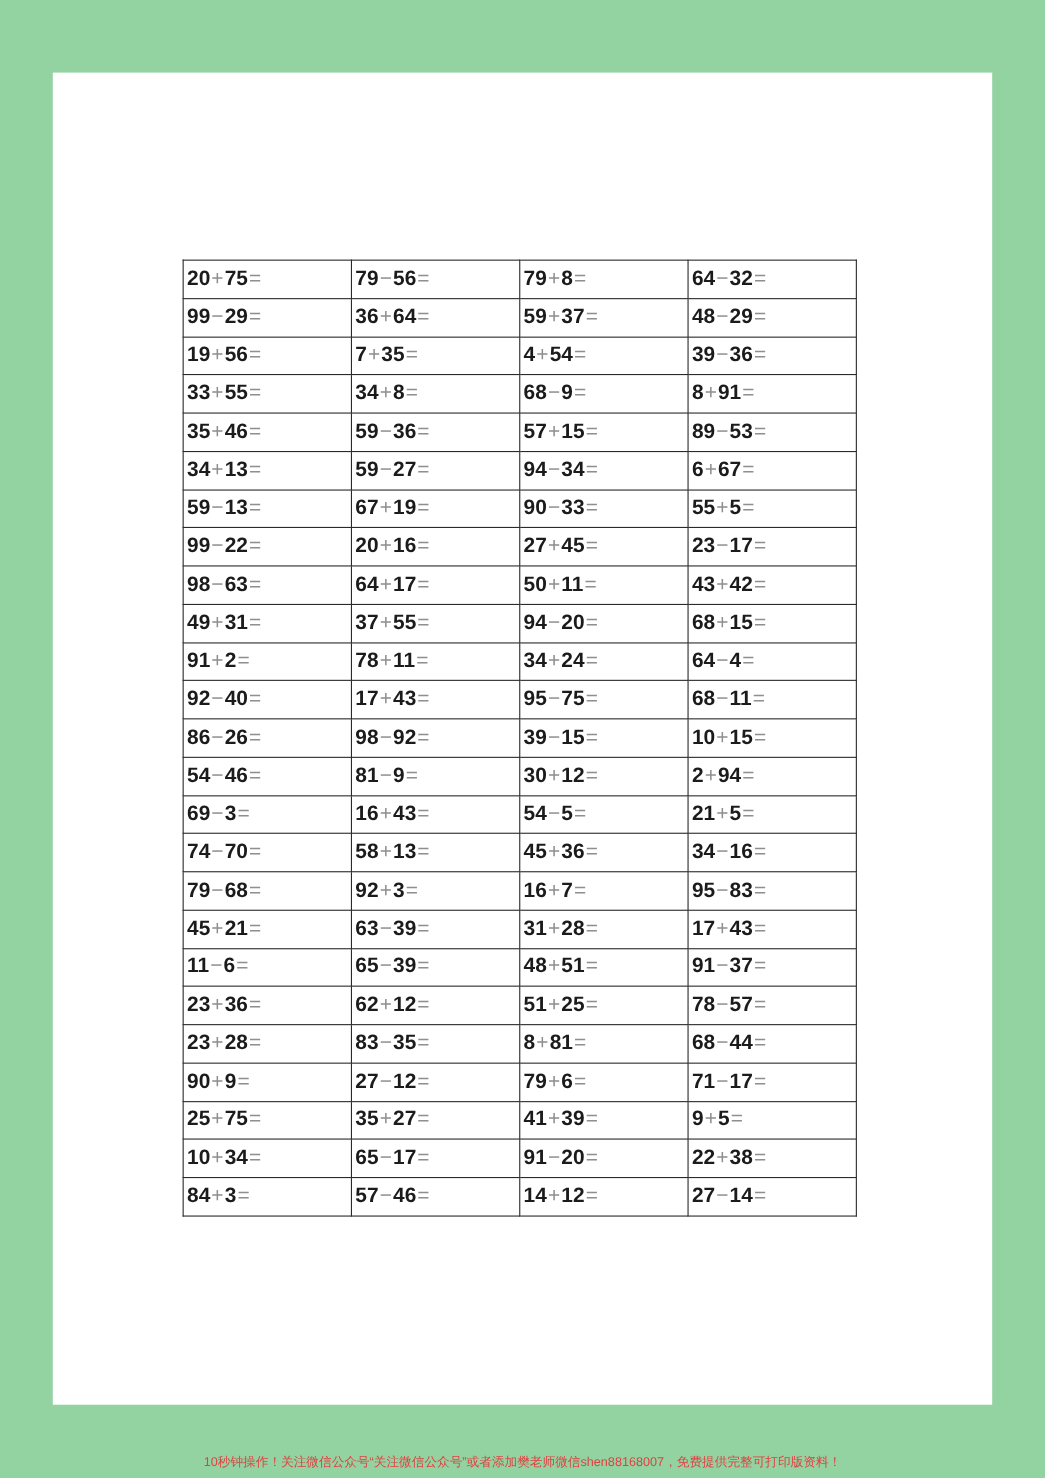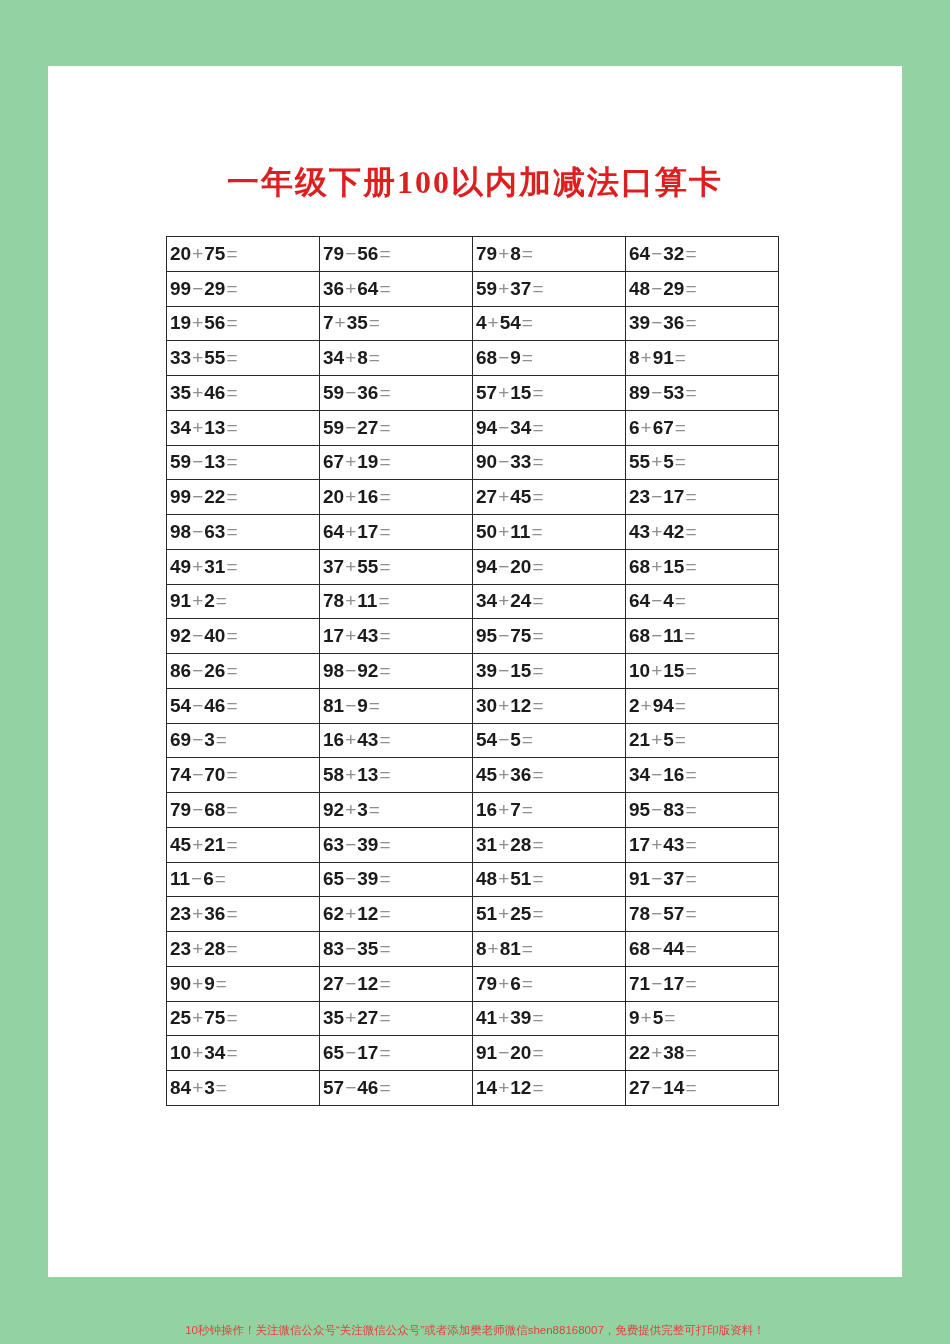--- a/index.html
+++ b/index.html
@@ -77,21 +77,20 @@
     text-align: center;
     color: var(--footer-red);
     font-size: 11.5px;
     line-height: 14px;
   }
 </style>
 </head>
 <body>
 
 <div class="paper">
-  <h1 class="title">一年级下册100以内加减法口算卡</h1>
 
   <table class="problems">
     <tbody>
         <tr>
           <td><span class="num">2</span><span class="num">0</span><span class="op">+</span><span class="num">7</span><span class="num">5</span><span class="op">=</span></td>
           <td><span class="num">7</span><span class="num">9</span><span class="op">−</span><span class="num">5</span><span class="num">6</span><span class="op">=</span></td>
           <td><span class="num">7</span><span class="num">9</span><span class="op">+</span><span class="num">8</span><span class="op">=</span></td>
           <td><span class="num">6</span><span class="num">4</span><span class="op">−</span><span class="num">3</span><span class="num">2</span><span class="op">=</span></td>
         </tr>
         <tr>

